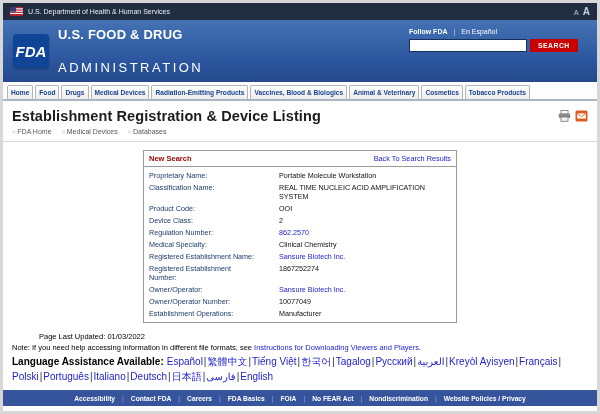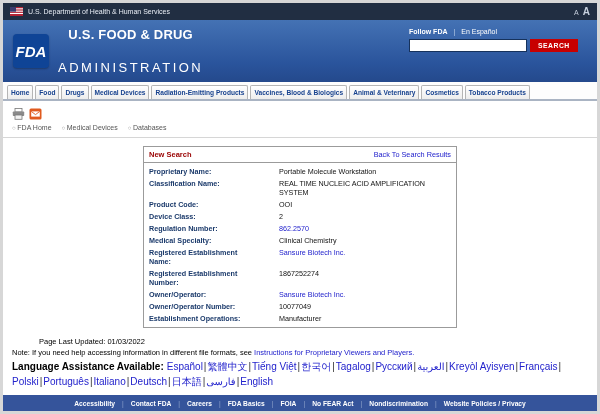--- a/index.html
+++ b/index.html
@@ -14,21 +14,21 @@
   .gov-bar .flag{display:inline-flex;margin-right:5px;}
   .font-sizer{margin-left:auto;color:#c7d0de;display:flex;align-items:baseline;gap:4px;cursor:pointer;}
   .font-sizer .a-sm{font-size:7px;}
   .font-sizer .a-lg{font-size:10px;font-weight:bold;}
   
   .header{height:62px;background:linear-gradient(180deg,#4472b4 0%,#2a549c 70%,#24498c 100%);
     position:relative;display:flex;align-items:center;padding:0 10px;box-sizing:border-box;}
   .fda-logo{width:36px;height:34px;background:#0f4496;border-radius:4px;color:#fff;
     font-weight:bold;font-size:15px;display:flex;align-items:center;justify-content:center;
     font-style:italic;box-shadow:0 1px 2px rgba(0,0,0,.3);cursor:pointer;}
-  .agency{margin-left:9px;color:#fff;text-align:center;}
+  .agency{margin-left:9px;color:#fff;}
   .agency-1{font-size:13px;font-weight:bold;letter-spacing:.2px;}
   .agency-2{font-size:13px;letter-spacing:2.5px;margin-top:18px;}
   .header-right{position:absolute;right:10px;top:8px;width:178px;}
   .header-links{font-size:7px;color:#fff;margin-bottom:4px;}
   .header-links .hl{cursor:pointer;}
   .header-links .hl-b{font-weight:bold;}
   .header-links .sep{margin:0 4px;color:#bcd0ea;}
   .search-row{display:flex;}
   .search-input{width:118px;height:13px;border:1px solid #16325c;font-size:7px;padding:0 3px;box-sizing:border-box;}
   .search-btn{height:13px;margin-left:3px;background:#c80000;color:#fff;border:none;
@@ -47,21 +47,21 @@
   .crumb{margin-right:8px;cursor:pointer;}
   .crumb::before{content:"○ ";color:#888;font-size:6px;}
   
   .result-box{width:312px;margin:8px auto 6px;border:1px solid #9b9b9b;background:#fff;}
   .box-header{display:flex;justify-content:space-between;align-items:center;
     padding:3px 5px;border-bottom:1px solid #9b9b9b;}
   .new-search{color:#990000;font-size:7.5px;font-weight:bold;cursor:pointer;}
   .back-link{font-size:7.3px;}
   .field-table{padding:2px 0 3px;}
   .field-row{display:flex;align-items:flex-start;padding:1.5px 5px;font-size:7.2px;}
-  .field-label{width:130px;flex:0 0 130px;font-weight:bold;color:#1b3a6b;padding-right:19px;box-sizing:border-box;}
+  .field-label{width:130px;flex:0 0 130px;font-weight:normal;color:#1b3a6b;padding-right:19px;box-sizing:border-box;}
   .field-value{flex:1;color:#111;}
   .as-link{color:#2222cc;cursor:pointer;}
   
   .updated{font-size:7.5px;color:#000;padding:3px 9px 1px;margin-left:27px;}
   .note{font-size:7.5px;color:#000;padding:1px 9px;}
   .languages{font-size:10px;padding:2px 9px 4px;line-height:1.45;}
   .lang-label{font-weight:bold;color:#000;margin-right:3px;}
   .lang-item{white-space:nowrap;}
   .lang-item:not(:last-child)::after{content:" | ";color:#333;text-decoration:none;display:inline-block;
     margin:0 1px;}
@@ -130,20 +130,21 @@
       <span class="nav-tab">Vaccines, Blood &amp; Biologics</span>
 
       <span class="nav-tab">Animal &amp; Veterinary</span>
 
       <span class="nav-tab">Cosmetics</span>
 
       <span class="nav-tab">Tobacco Products</span>
     </div>
 
   <div class="title-row">
+    <h1 class="page-title">Establishment Registration &amp; Device Listing</h1>
     <span class="title-icons">
       <svg width="13" height="12" viewBox="0 0 13 12">
         <rect x="3" y="0.5" width="7" height="3.5" fill="#fff" stroke="#777" stroke-width="0.8"></rect>
         <rect x="0.8" y="3.5" width="11.4" height="4.5" rx="0.8" fill="#8a8a8a"></rect>
         <rect x="3" y="7" width="7" height="4.3" fill="#f2f2f2" stroke="#777" stroke-width="0.8"></rect>
       </svg>
       <svg width="13" height="12" viewBox="0 0 13 12">
         <rect x="0.5" y="0.5" width="12" height="11" rx="1.5" fill="#e05a1e"></rect>
         <rect x="2.2" y="3.4" width="8.6" height="5.2" fill="#fff"></rect>
         <path d="M2.2 3.4 L6.5 6.6 L10.8 3.4" fill="none" stroke="#e05a1e" stroke-width="0.9"></path>
@@ -219,21 +220,21 @@
         </div>
 
         <div class="field-row">
           <span class="field-label">Establishment Operations:</span>
           <span class="field-value">Manufacturer</span>
         </div>
       </div>
   </div>
 
   <div class="updated">Page Last Updated: 01/03/2022</div>
-  <div class="note"><span>Note: If you need help accessing information in different file formats, see </span><span class="as-link">Instructions for Proprietary Viewers and Players.</span></div>
+  <div class="note"><span>Note: If you need help accessing information in different file formats, see </span><span class="as-link">Instructions for Downloading Viewers and Players.</span></div>
   <div class="languages">
     <span class="lang-label">Language Assistance Available:</span><span class="lang-list"><span class="lang-item as-link">Español</span><span class="lang-item as-link">繁體中文</span><span class="lang-item as-link">Tiếng Việt</span><span class="lang-item as-link">한국어</span><span class="lang-item as-link">Tagalog</span><span class="lang-item as-link">Русский</span><span class="lang-item as-link">العربية</span><span class="lang-item as-link">Kreyòl Ayisyen</span><span class="lang-item as-link">Français</span><span class="lang-item as-link">Polski</span><span class="lang-item as-link">Português</span><span class="lang-item as-link">Italiano</span><span class="lang-item as-link">Deutsch</span><span class="lang-item as-link">日本語</span><span class="lang-item as-link">فارسی</span><span class="lang-item as-link">English</span></span>
   </div>
 
   <div class="footer-bar">
 
       <span class="footer-item">Accessibility</span>
 
       <span class="footer-item">Contact FDA</span>
 

